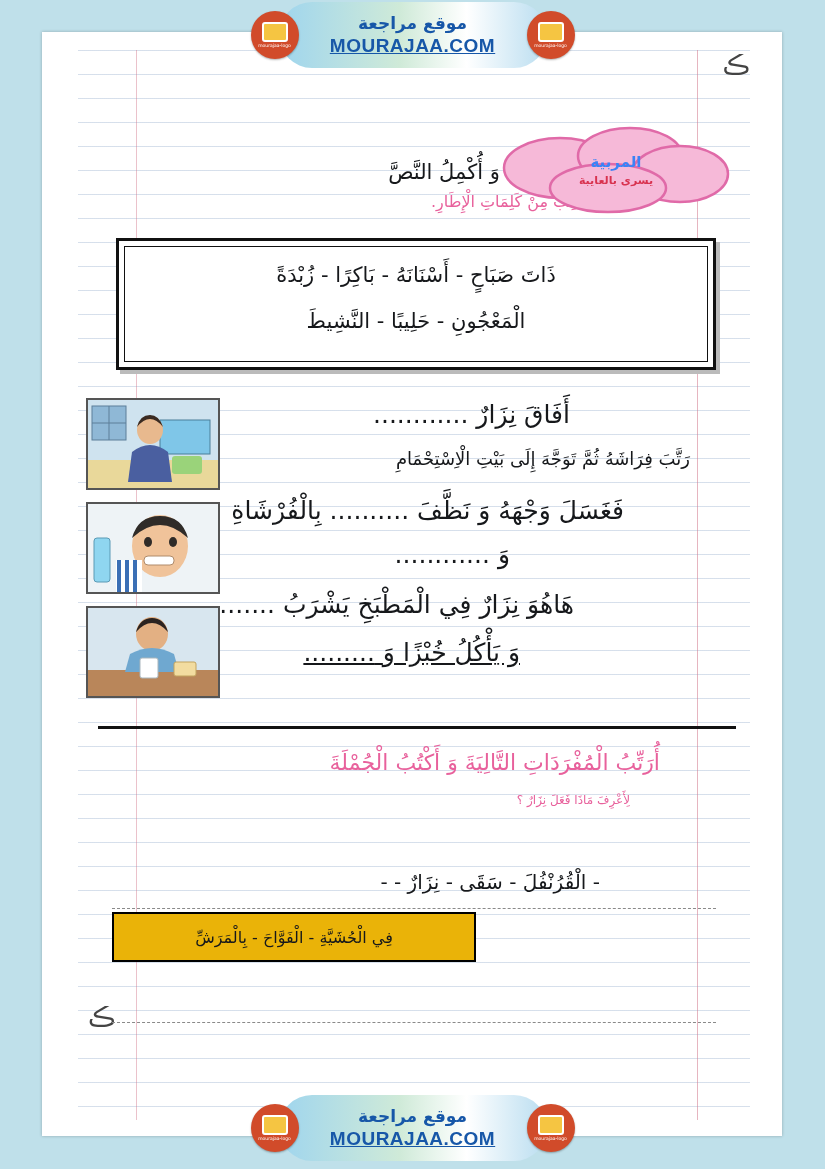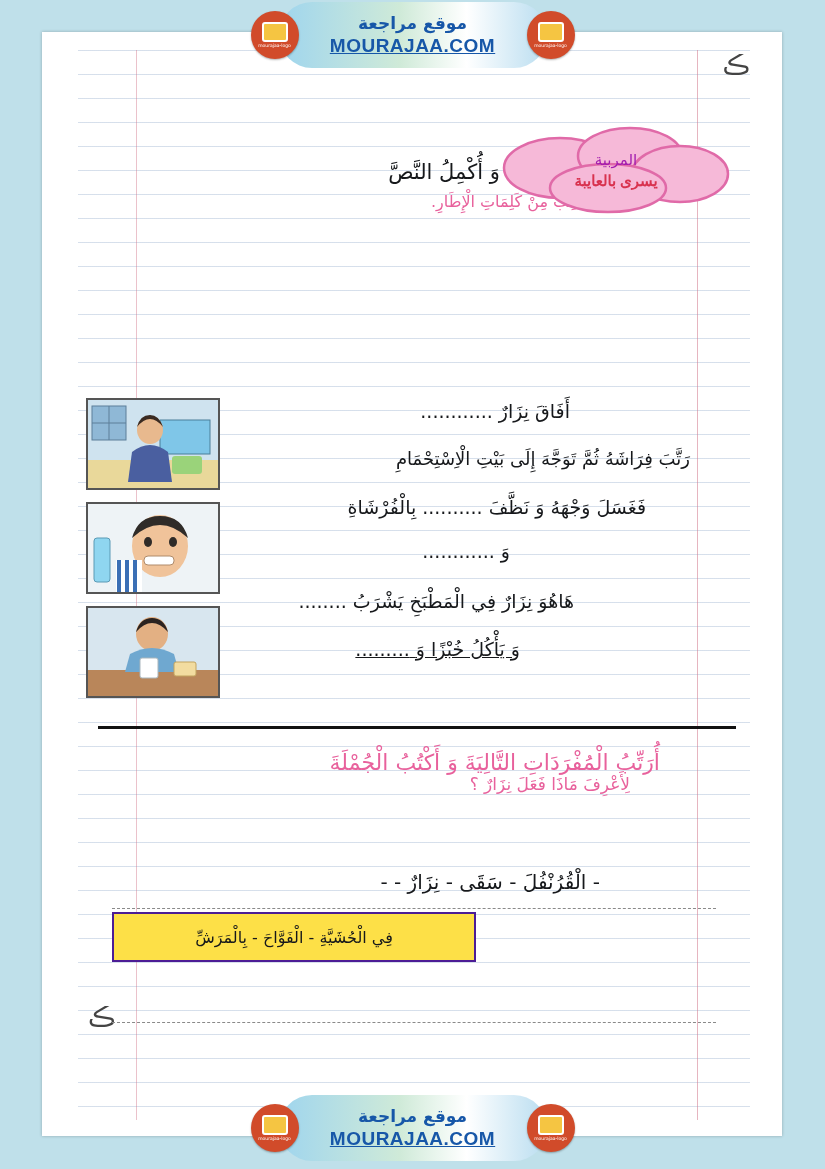--- a/index.html
+++ b/index.html
@@ -95,22 +95,22 @@
     position:absolute;right:18px;top:72px;
     width:232px;height:96px;
     z-index:6;
   }
   .cloud svg{position:absolute;inset:0;}
   .cloud .txt{
     position:absolute;inset:0;
     display:flex;flex-direction:column;align-items:center;justify-content:center;
     gap:3px;
   }
-  .cloud .t1{font-size:15px;color:#a21caf;font-weight:normal;}
-  .cloud .t2{font-size:15px;color:#d8324f;font-weight:bold;font-family:Liberation Serif, serif;}
+  .cloud .t1{font-size:15px;color:#3b82f6;font-weight:bold;}
+  .cloud .t2{font-size:11px;color:#d8324f;font-weight:bold;}
 
   
   .instr1{
     position:absolute;right:120px;top:110px;
     font-size:21px;letter-spacing:1px;
   }
   .instr2{
     position:absolute;right:130px;top:142px;
     font-size:16px;
   }
@@ -130,21 +130,21 @@
     font-size:21px;letter-spacing:2px;
   }
   .wb-l2{
     position:absolute;top:68px;left:0;right:0;text-align:center;
     font-size:21px;letter-spacing:2px;
   }
 
   
   .ex1{position:absolute;left:0;right:0;top:330px;}
   .ln{
-    position:absolute;white-space:nowrap;font-size:19px;
+    position:absolute;white-space:nowrap;font-size:25px;
   }
   .dots{letter-spacing:2px;}
 
   
   .photo{
     position:absolute;left:8px;
     width:130px;height:88px;
     border:2px solid #555;background:#dfe6ea;
     overflow:hidden;
   }
@@ -153,27 +153,27 @@
   .p3{top:556px;}
 
   
   .divider{
     position:absolute;left:20px;right:14px;height:3px;background:#111;
   }
 
   
   .ex2{position:absolute;left:0;right:0;top:700px;}
   .ex2 .q1{position:absolute;right:90px;top:0;font-size:22px;}
-  .ex2 .q2{position:absolute;right:120px;top:24px;font-size:17px;margin-left:6px;}
+  .ex2 .q2{position:absolute;right:120px;top:43px;font-size:12px;margin-left:6px;}
   .ex2 .words{position:absolute;right:150px;top:78px;font-size:20px;letter-spacing:2px;margin-top:42px;}
 
   
   .ex3box{
     position:absolute;left:34px;top:862px;width:360px;height:46px;
-    border:2px solid #4c1d95;background:#fde047;
+    border:2px solid #000000;background:#eab308;
   }
   .ex3-lead{
     position:absolute;right:400px;top:868px;font-size:19px;
   }
   .ex3-inner{
     position:absolute;inset:0;display:flex;align-items:center;justify-content:center;
     font-size:16px;letter-spacing:1px;
   }
   .kaf{
     position:absolute;font-size:26px;color:#444;
@@ -218,28 +218,33 @@
       </svg>
       <div class="txt ar">
         <div class="t1">المربية</div>
         <div class="t2">يسرى بالعايبة</div>
       </div>
     </div>
 
     <div class="instr1 ar hand">أَتَأَمَّلُ الْمَشَاهِدَ وَ أُكْمِلُ النَّصَّ</div>
     <div class="instr2 ar pink">بِمَا يُنَاسِبُ مِنْ كَلِمَاتِ الْإِطَارِ.</div>
 
+    <div class="wordbox">
+      <div class="inner"></div>
+      <div class="wb-l1 ar hand">ذَاتَ صَبَاحٍ  -  أَسْنَانَهُ  -  بَاكِرًا  -  زُبْدَةً</div>
+      <div class="wb-l2 ar hand">الْمَعْجُونِ  -  حَلِيبًا  -  النَّشِيطَ</div>
+    </div>
 
     <div class="ex1">
       <div class="ln ar hand" style="right:180px; top:20px;">
         <span>أَفَاقَ نِزَارٌ</span>
         <span class="dots">............</span>
       </div>
       <div class="ln ar hand" style="right:60px; top:68px; font-size:18px;">رَتَّبَ فِرَاشَهُ ثُمَّ تَوَجَّهَ إِلَى بَيْتِ الْاِسْتِحْمَامِ</div>
-      <div class="ln ar hand" style="right:104px; top:116px;">
+      <div class="ln ar hand" style="right:126px; top:116px;">
         <span>فَغَسَلَ وَجْهَهُ وَ نَظَّفَ</span>
         <span class="dots">..........</span>
         <span>بِالْفُرْشَاةِ</span>
       </div>
       <div class="ln ar hand" style="right:240px; top:160px;">
         <span>وَ</span>
         <span class="dots">............</span>
       </div>
       <div class="ln ar hand" style="right:176px; top:210px;">
         <span>هَاهُوَ نِزَارٌ فِي الْمَطْبَخِ يَشْرَبُ</span>

